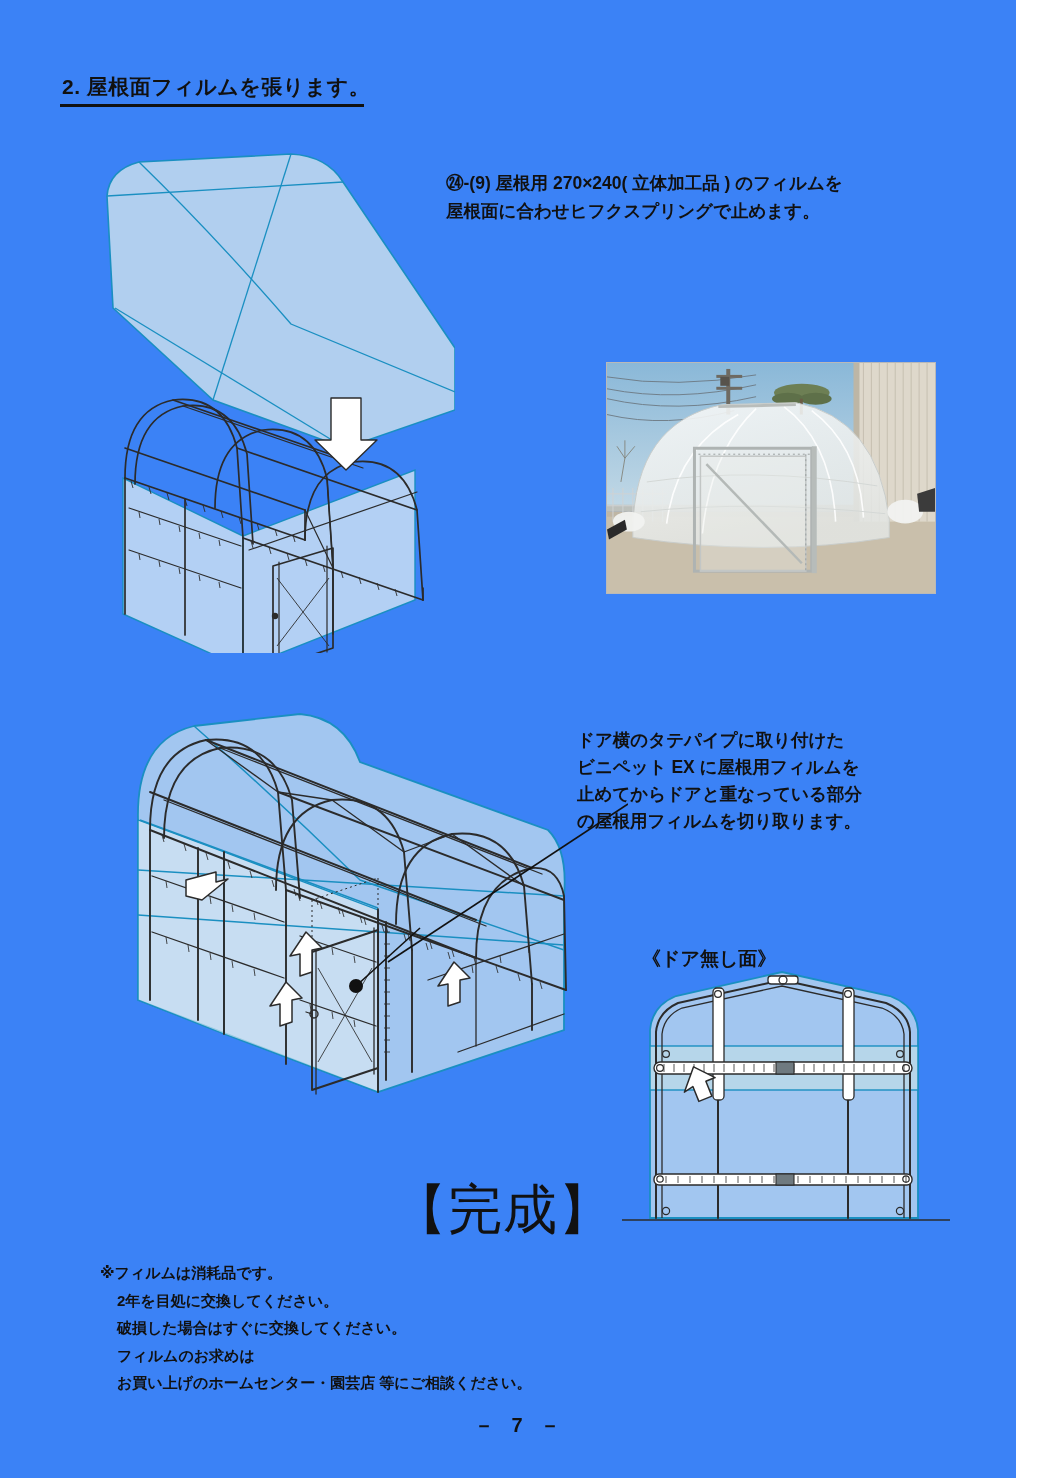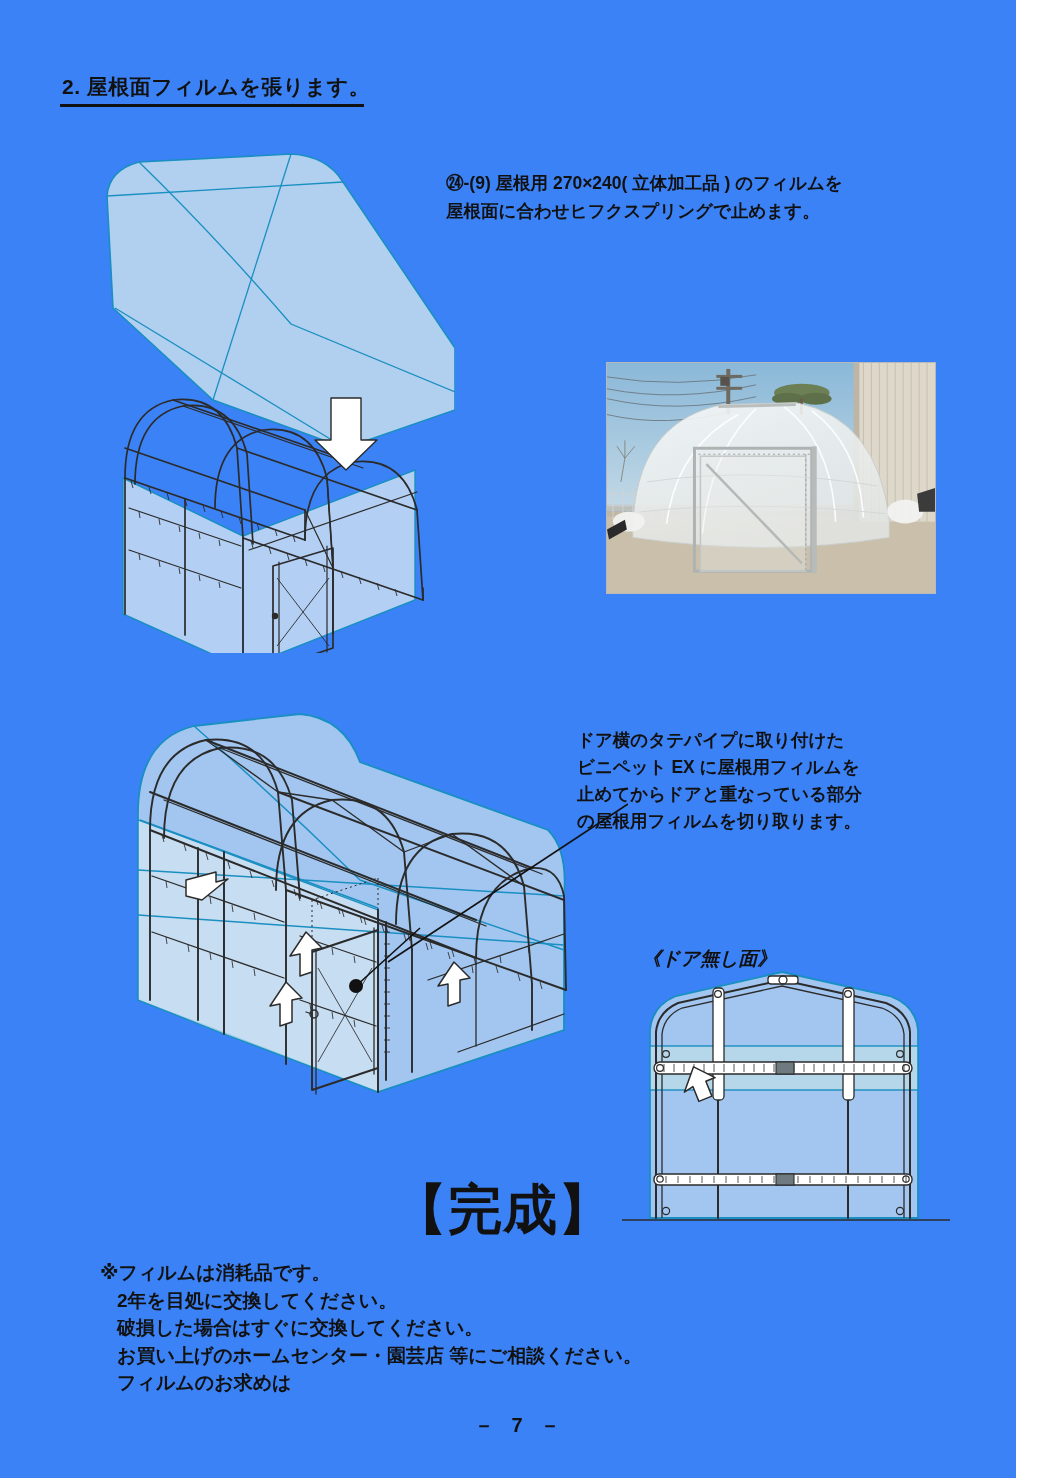--- a/index.html
+++ b/index.html
@@ -62,40 +62,39 @@
   }
 
   .doorless-label {
     position: absolute;
     left: 642px;
     top: 946px;
     font-size: 19px;
     font-weight: 700;
     color: #111;
     white-space: nowrap;
-    font-style: italic;
   }
 
   .complete-label {
     position: absolute;
     left: 393px;
     top: 1174px;
     font-size: 54px;
-    font-weight: 700;
+    font-weight: 400;
     letter-spacing: 1px;
     color: #111;
     white-space: nowrap;
   }
 
   .notes {
     position: absolute;
     left: 100px;
     top: 1259px;
     width: 700px;
-    font-size: 19px;
+    font-size: 15px;
     line-height: 27.5px;
     font-weight: 600;
     color: #111;
   }
   .notes .n-line { white-space: nowrap; }
   .notes .n-indent { padding-left: 17px; }
 
   .page-number {
     position: absolute;
     left: 0;
@@ -515,19 +514,19 @@
       </g>
     </svg>
   </div>
 
   <div class="complete-label">【完成】</div>
 
   <div class="notes">
     <div class="n-line">※フィルムは消耗品です。</div>
     <div class="n-line n-indent">2年を目処に交換してください。</div>
     <div class="n-line n-indent">破損した場合はすぐに交換してください。</div>
+    <div class="n-line n-indent">フィルムのお求めは</div>
     <div class="n-line n-indent">お買い上げのホームセンター・園芸店 等にご相談ください。</div>
-    <div class="n-line n-indent">フィルムのお求めは</div>
   </div>
 
   <div class="page-number">－ 7 －</div>
 
 </div>
 
 </body></html>

